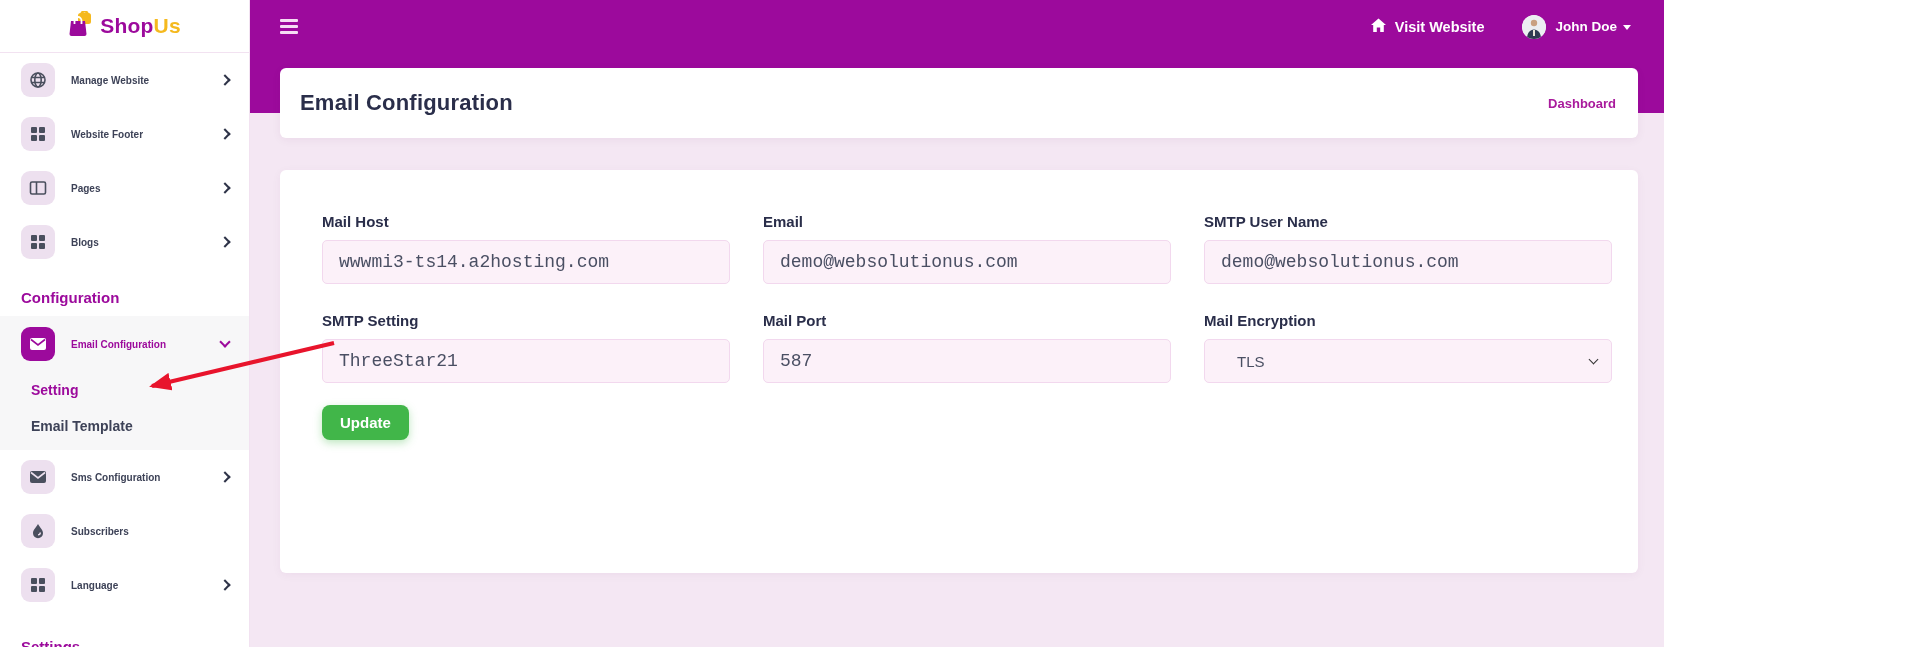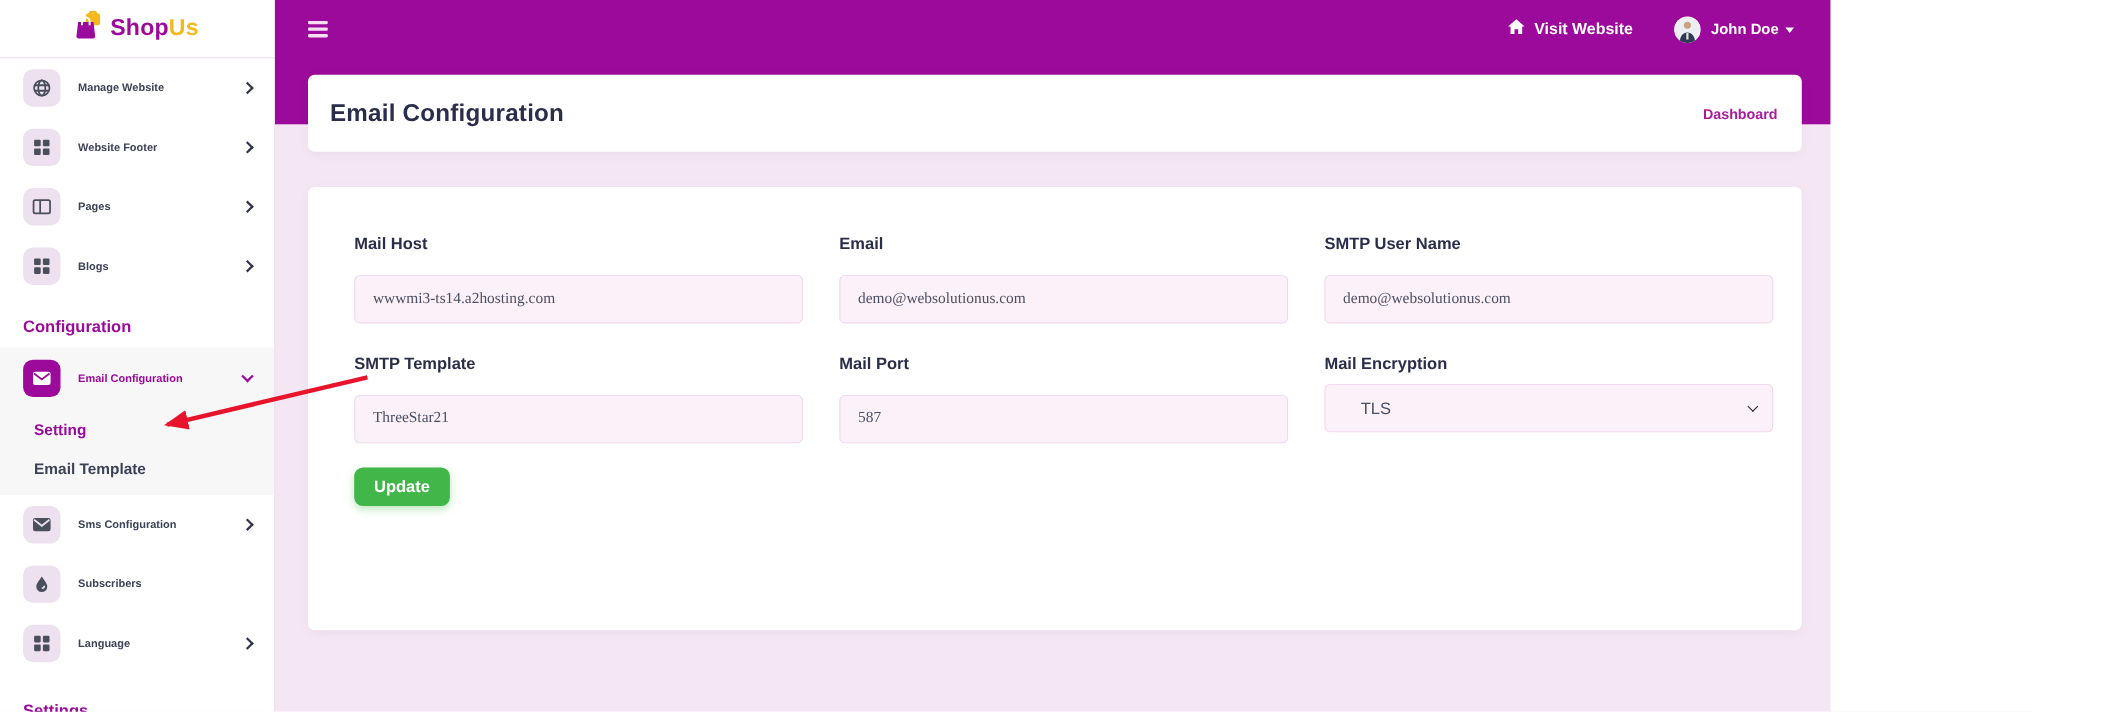--- a/index.html
+++ b/index.html
@@ -55,21 +55,21 @@
   .user-name{color:#fff;font-size:13.5px;font-weight:700;margin:0 6px 0 9px;}
   .caret-down{width:0;height:0;border-left:4.5px solid transparent;border-right:4.5px solid transparent;border-top:5px solid #fff;margin-top:2px;}
 
   .header-card{position:absolute;left:30px;right:26px;top:68px;height:70px;background:#fff;border-radius:6px;box-shadow:0 2px 10px rgba(90,20,90,.06);display:flex;align-items:center;justify-content:space-between;padding:0 22px 0 20px;z-index:2;}
   .page-title{font-size:22px;font-weight:800;color:var(--text-dark);letter-spacing:.2px;}
   .crumb-link{font-size:13px;font-weight:700;color:#a91a9c;cursor:pointer;}
 
   .form-card{position:absolute;left:30px;right:26px;top:170px;height:403px;background:#fff;border-radius:6px;box-shadow:0 2px 10px rgba(90,20,90,.05);padding:43px 26px 0 42px;}
   .grid{display:grid;grid-template-columns:1fr 1fr 1fr;column-gap:33px;row-gap:28px;}
   .field label{display:block;font-size:15px;font-weight:700;color:var(--text-dark);margin-bottom:10px;}
-  .field input{display:block;width:100%;height:44px;background:var(--input-bg);border:1px solid var(--input-border);border-radius:5px;padding:0 16px;font-size:14px;color:#4a4f63;font-family:Liberation Serif, serif;outline:none;margin-top:20px;}
+  .field input{display:block;width:100%;height:44px;background:var(--input-bg);border:1px solid var(--input-border);border-radius:5px;padding:0 16px;font-size:18px;color:#4a4f63;font-family:Liberation Mono, monospace;outline:none;}
   .select-box{display:flex;align-items:center;justify-content:space-between;width:100%;height:44px;background:var(--input-bg);border:1px solid var(--input-border);border-radius:5px;padding:0 14px 0 32px;font-size:15px;color:#4a4f63;cursor:pointer;}
   .select-caret{width:7px;height:7px;border-right:1.8px solid #333;border-bottom:1.8px solid #333;transform:rotate(45deg);margin-top:-3px;}
   .btn-update{margin-top:22px;display:inline-block;background:var(--btn-green);color:#fff;font-size:15px;font-weight:700;border:none;border-radius:8px;padding:0 18px;height:35px;line-height:35px;cursor:pointer;font-family:inherit;box-shadow:0 3px 8px rgba(65,182,73,.35);}
 
   .arrow-overlay{position:absolute;left:0;top:0;width:1916px;height:647px;pointer-events:none;z-index:40;}
 </style>
 </head>
 <body>
 
 <div class="app">
@@ -239,21 +239,21 @@
         </div>
         <div class="field">
           <label>Email</label>
           <input type="text" value="demo@websolutionus.com" style="">
         </div>
         <div class="field">
           <label>SMTP User Name</label>
           <input type="text" value="demo@websolutionus.com" style="">
         </div>
         <div class="field">
-          <label>SMTP Template</label>
+          <label>SMTP Setting</label>
           <input type="text" value="ThreeStar21" style="">
         </div>
         <div class="field">
           <label>Mail Port</label>
           <input type="text" value="587" style="">
         </div>
         <div class="field">
           <label>Mail Encryption</label>
           <div class="select-box">
             <span>TLS</span>

